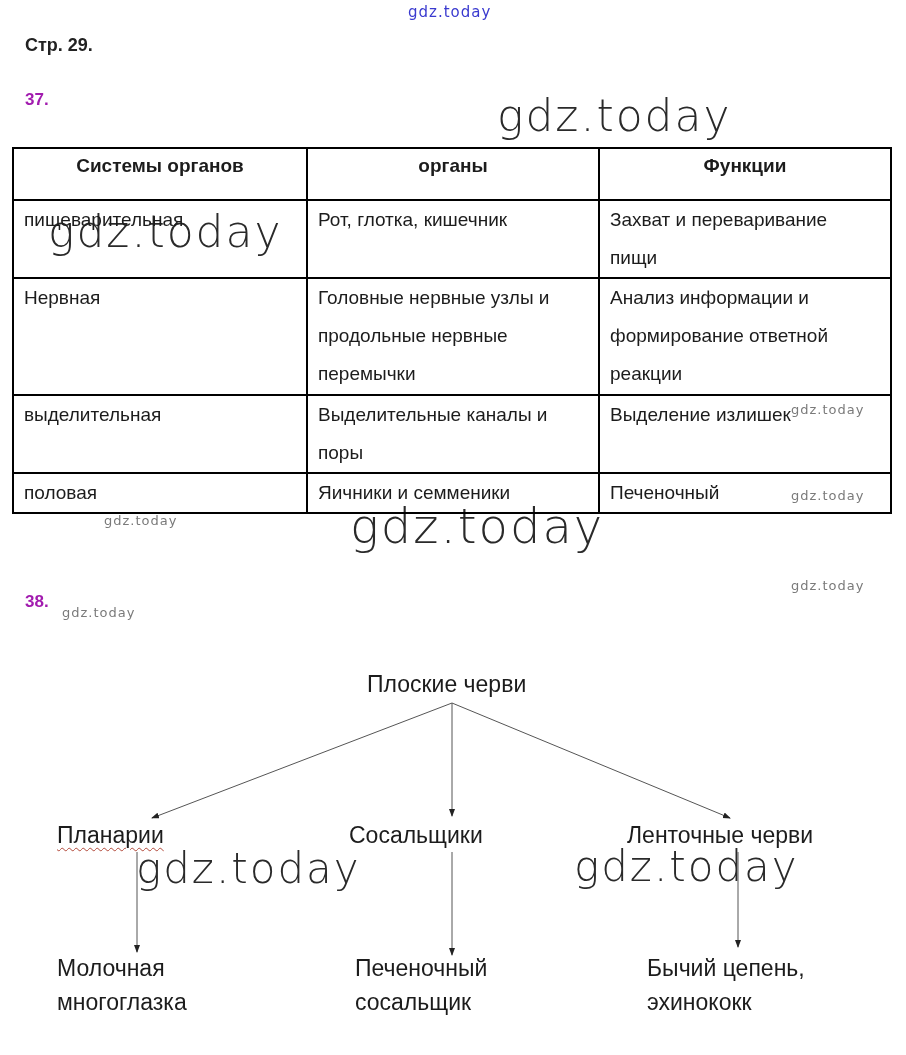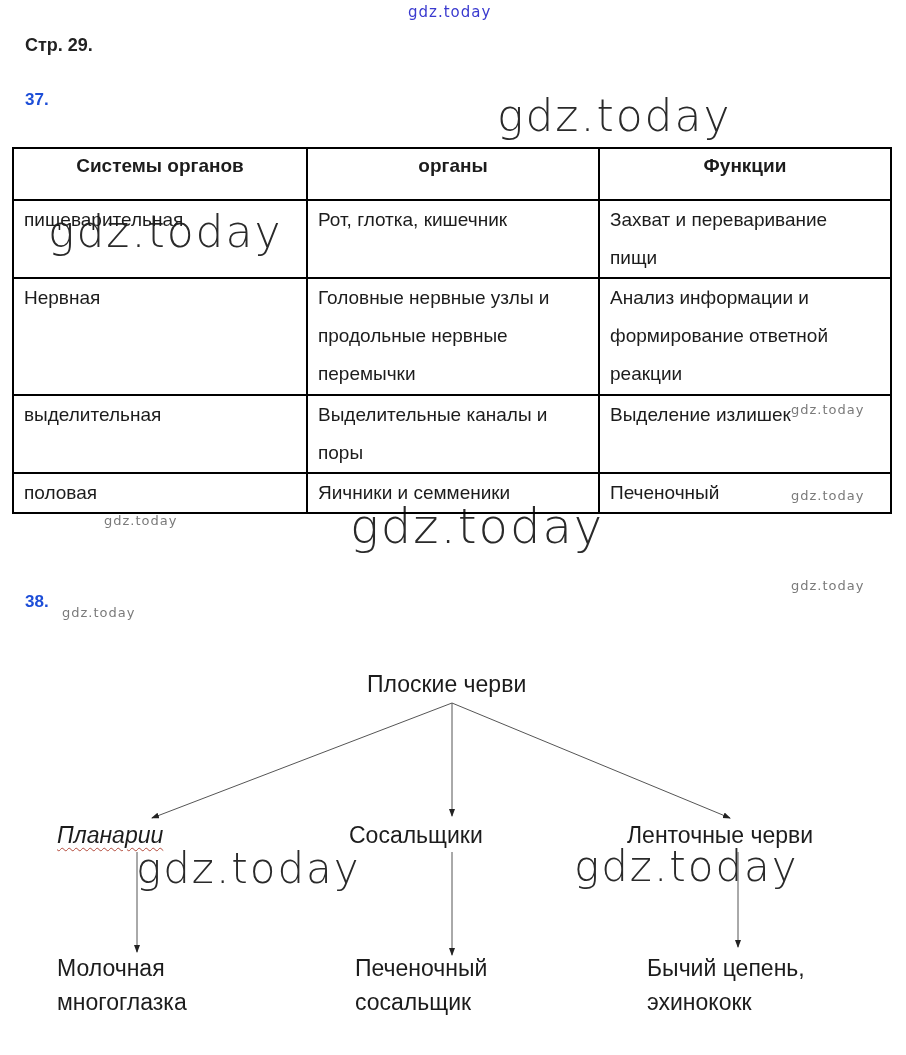--- a/index.html
+++ b/index.html
@@ -3,21 +3,21 @@
 <meta charset="utf-8">
 <style>
   html,body{margin:0;padding:0;}
   body{
     width:906px;height:1055px;background:#ffffff;position:relative;
     font-family:"Liberation Sans","DejaVu Sans",sans-serif;color:#1c1c1c;
     overflow:hidden;
   }
   .abs{position:absolute;white-space:nowrap;}
   .heading{font-weight:bold;font-size:18px;color:#222;}
-  .task-num{font-weight:bold;font-size:17px;color:#1d4ed8;}
+  .task-num{font-weight:bold;font-size:17px;color:#a21caf;}
   
   .wm{font-family:"DejaVu Sans",sans-serif;}
   .wm-big{color:#2a2a2a;font-weight:300;letter-spacing:2px;line-height:1;}
   .wm-small{color:#7a7a7a;font-size:13px;letter-spacing:1px;}
   .wm-blue{color:#3a3acf;font-size:15px;letter-spacing:1px;}
   
   table.main-table{
     position:absolute;left:12px;top:147px;width:878px;
     border-collapse:collapse;table-layout:fixed;
   }
@@ -28,21 +28,20 @@
     font-size:19px;font-weight:bold;text-align:center;line-height:34px;height:34px;
   }
   .cell-line{font-size:19px;line-height:38px;white-space:nowrap;}
   
   .diag-label{font-size:23px;color:#1c1c1c;}
   .leaf{font-size:23px;line-height:34px;color:#1c1c1c;}
   .squiggle{
     text-decoration-line:underline;text-decoration-style:wavy;
     text-decoration-color:#b2493a;text-decoration-thickness:1px;
     text-underline-offset:4px;
-    font-style:italic;
   }
   svg.lines{position:absolute;left:0;top:0;pointer-events:none;}
 </style>
 </head>
 <body>
 
 <div class="abs wm wm-blue" style="left:408px;top:3px;">gdz.today</div>
 
 <div class="abs heading" style="left:25px;top:35px;">Стр. 29.</div>
 

